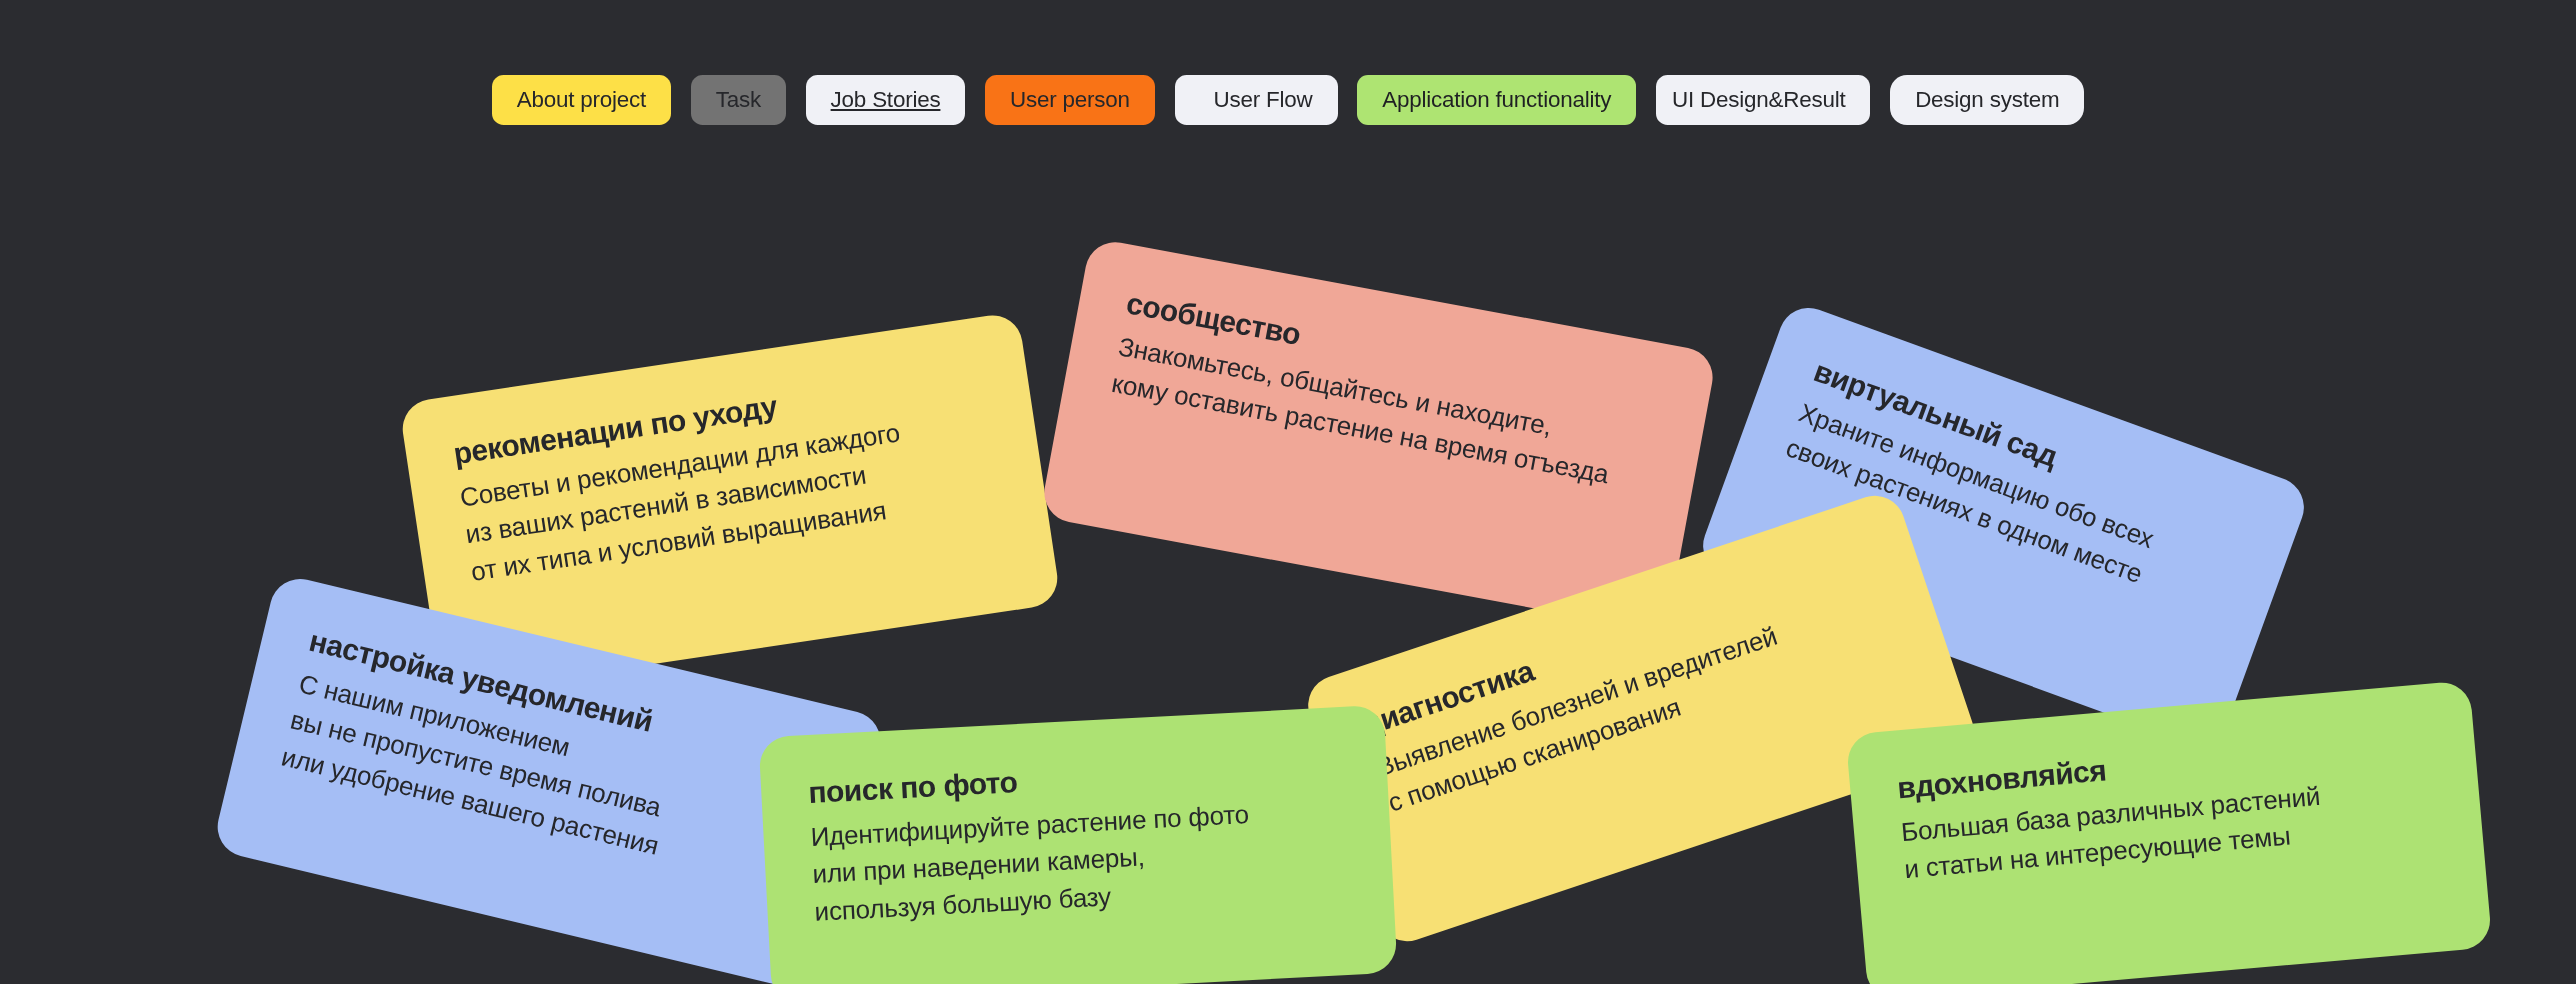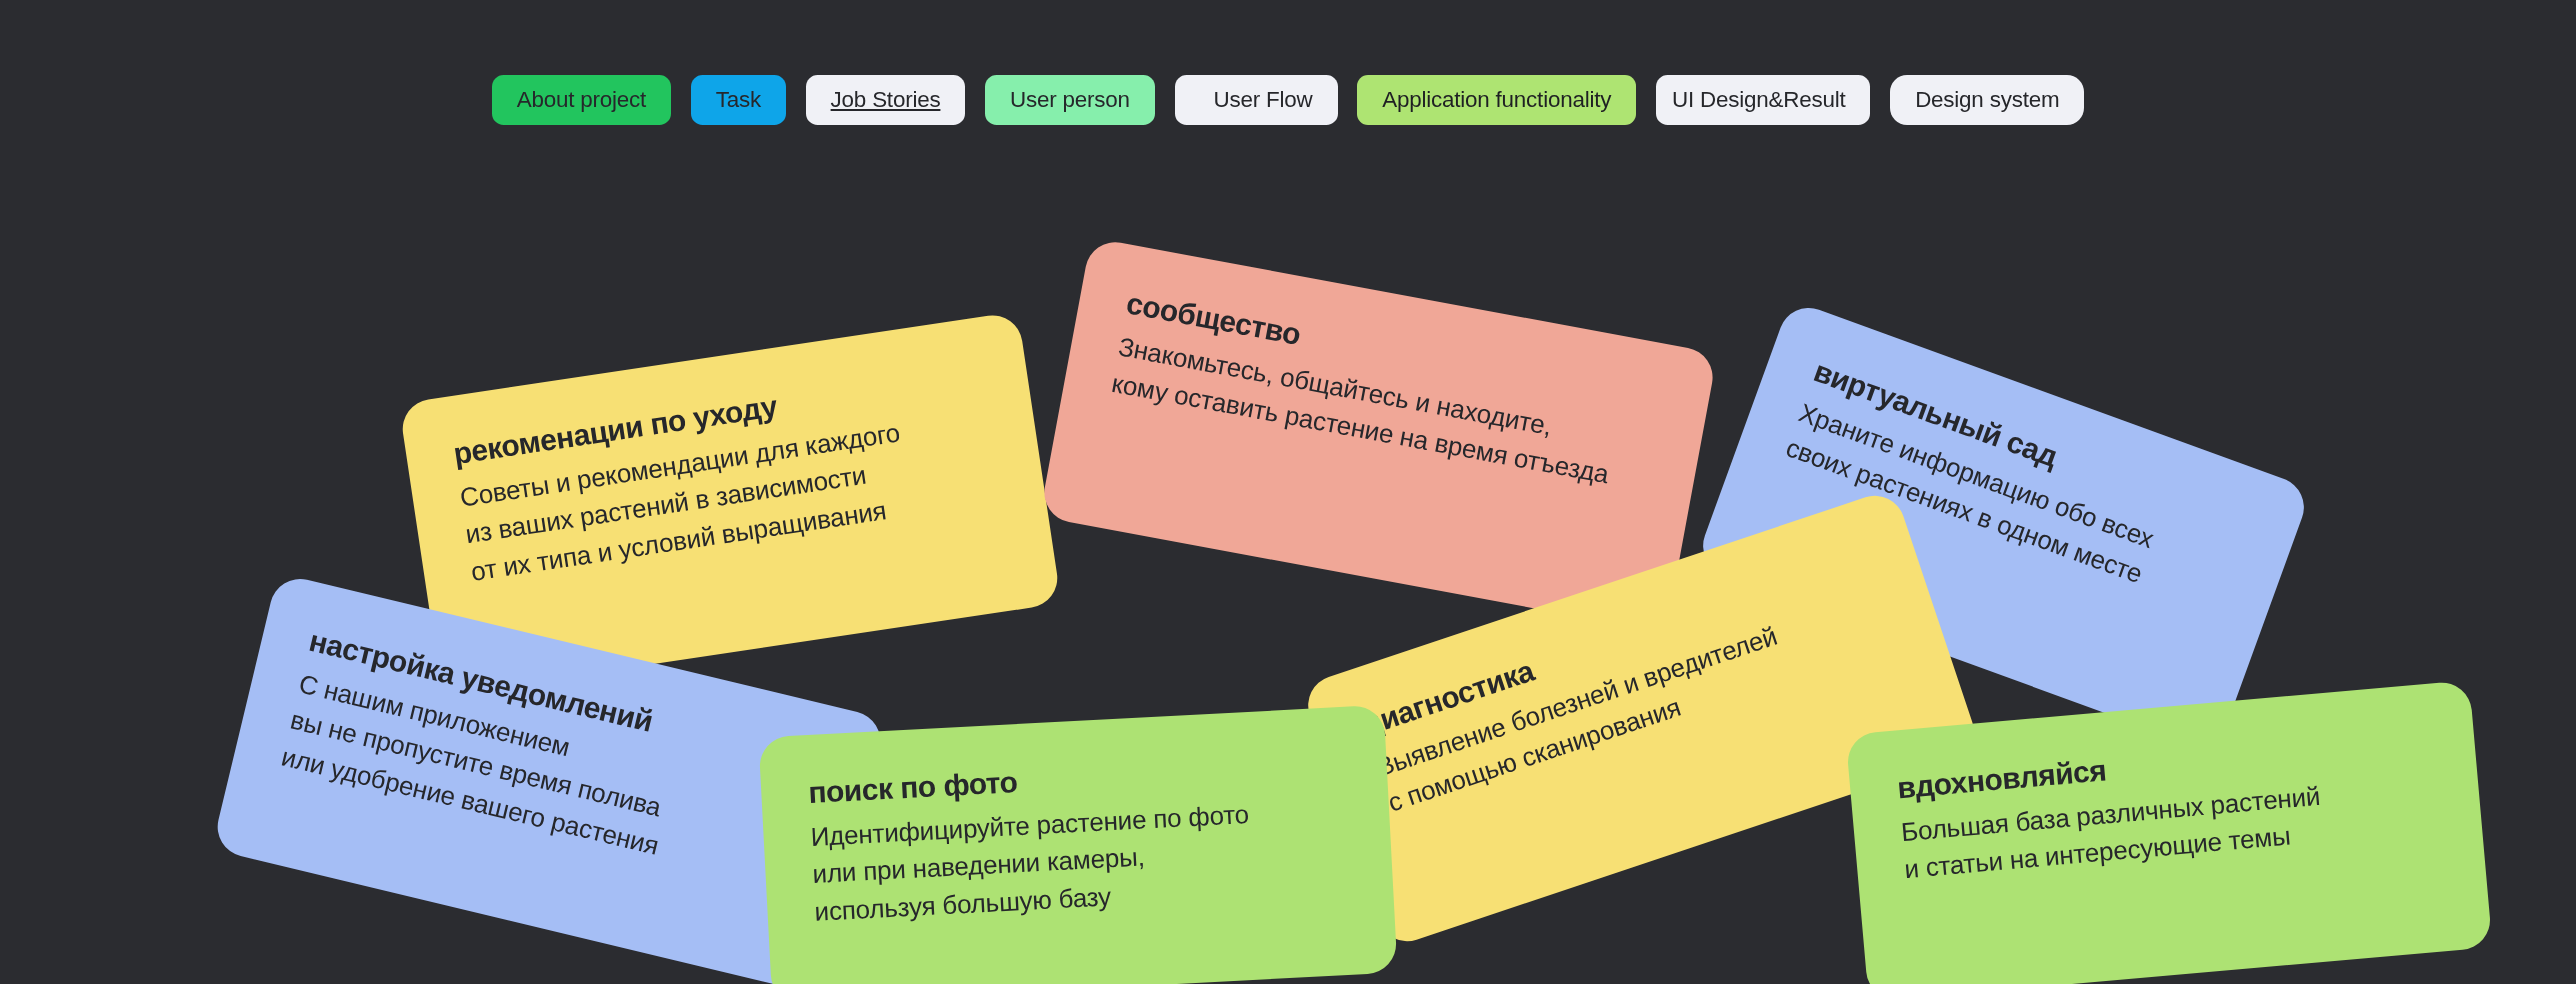--- a/index.html
+++ b/index.html
@@ -100,30 +100,30 @@
   #card-garden     { z-index: 15; }
   #card-notify     { z-index: 18; }
   #card-photo      { z-index: 20; }
   #card-diagnostic { z-index: 19; }
   #card-inspire    { z-index: 21; }
 </style>
 </head>
 <body style="background: rgb(43, 44, 48);">
 
 <nav id="nav-bar">
-  <button class="nav-pill" style="background: #22c55e;">
+  <button class="nav-pill" style="background: #fde047;">
     <span>About project</span>
   </button>
-  <button class="nav-pill" style="background: #0ea5e9; justify-content: center;">
+  <button class="nav-pill" style="background: #737373; justify-content: center;">
     <span>Task</span>
   </button>
   <button class="nav-pill" style="background: rgb(240, 241, 246); text-decoration: underline;">
     <span>Job Stories</span>
   </button>
-  <button class="nav-pill" style="background: #86efac;">
+  <button class="nav-pill" style="background: #f97316;">
     <span>User person</span>
   </button>
   <button class="nav-pill" style="background: rgb(240, 241, 246); padding-left: 39px;">
     <span>User Flow</span>
   </button>
   <button class="nav-pill active" style="background: rgb(174, 228, 114);">
     <span>Application functionality</span>
   </button>
   <button class="nav-pill" style="background: rgb(240, 241, 246); padding-left: 16px;">
     <span>UI Design&amp;Result</span>

